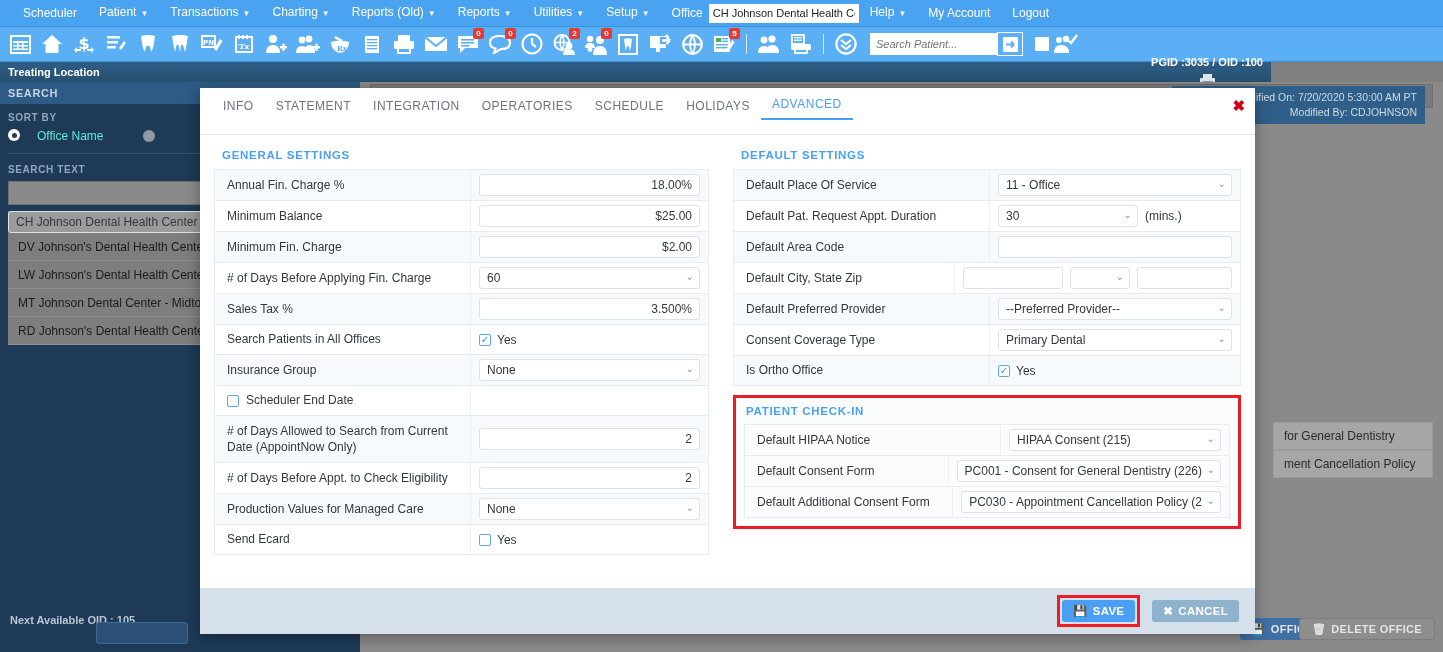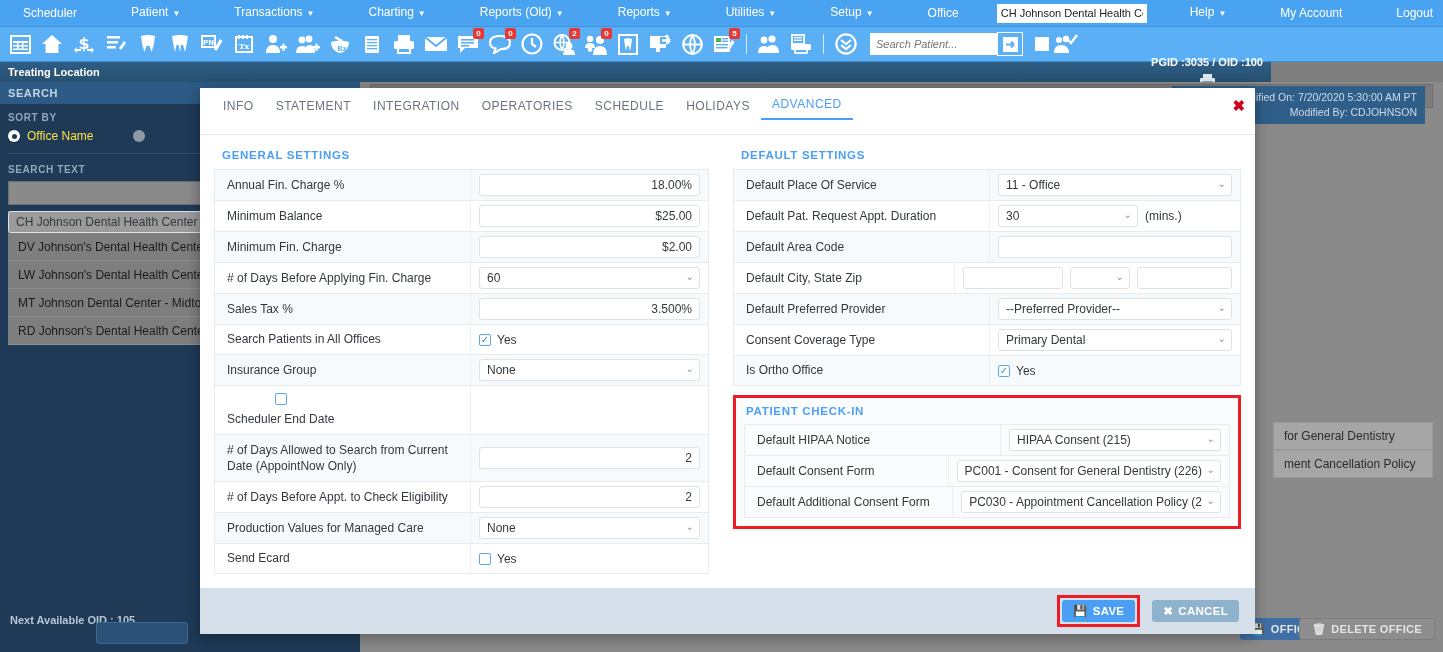--- a/index.html
+++ b/index.html
@@ -12,21 +12,20 @@
   }
   #app { position: relative; width: 1443px; height: 652px; }
 
   
   .menubar {
     position: absolute; left: 0; top: 0; width: 1443px; height: 27px;
     background: #4aa3f0;
     display: flex; align-items: center;
     padding-left: 12px;
     border-bottom: 1px solid #3f93dd;
-    gap: 32px;
   }
   .menu-item {
     color: #ffffff; font-size: 12px; padding: 0 11px;
     line-height: 27px; white-space: nowrap; cursor: pointer;
   }
   .menu-item .caret { font-size: 8px; margin-left: 4px; vertical-align: middle; }
   .office-label { color: #fff; font-size: 12px; padding: 0 6px 0 11px; }
   .office-input {
     width: 150px; height: 19px; font-size: 11px;
     border: 1px solid #ffffff; background: #ffffff; color: #222;
@@ -82,21 +81,21 @@
     background: #1e3a57;
   }
   .sb-search-title {
     height: 22px; background: #2d5b85; color: #c3d4e4;
     font-size: 11px; font-weight: bold; letter-spacing: .6px;
     display: flex; align-items: center; padding-left: 8px;
   }
   .sb-block { padding: 8px 8px 0 8px; }
   .sb-label { color: #93a7bb; font-size: 10px; font-weight: bold; letter-spacing: .6px; margin-bottom: 6px;}
   .radio-row { display: flex; align-items: center; gap: 40px; }
-  .radio { display: flex; align-items: center; gap: 7px; color: #fde047; font-size: 12px; cursor: pointer;}
+  .radio { display: flex; gap: 17px; color: #5eead4; font-size: 12px; cursor: pointer;}
   .radio .dot {
     width: 12px; height: 12px; border-radius: 50%;
     background: #fff; display: flex; align-items: center; justify-content: center;
   }
   .radio .dot i { width: 5px; height: 5px; border-radius: 50%; background: #1e3a57; display:block;}
   .radio.off .dot { background: #8d9aa6; }
   .sb-divider { height: 1px; background: #32506c; margin: 10px 0 0 0; }
   .sb-input {
     width: 100%; height: 24px; background: #8a8a8a; border: 1px solid #6f6f6f;
     color: #fff; font-size: 12px; padding: 0 5px; font-family: "Liberation Sans", sans-serif;
@@ -197,21 +196,21 @@
   .inp.city { width: 100px; }
   .inp.zip { width: 95px; }
   .mins { font-size: 12px; color: #33383d; white-space: nowrap; }
   .chk-row { display: flex; align-items: center; gap: 6px; font-size: 12px; color: #33383d; cursor: pointer;}
   .cbox {
     width: 12px; height: 12px; border: 1px solid #5ba7ec; border-radius: 2px;
     background: #fff; display: flex; align-items: center; justify-content: center;
   }
   .cbox.on { background: #fff; }
   .cbox.on:after { content: "✓"; color: #2f8de0; font-size: 10px; line-height: 1; }
-  .label-with-chk { display: flex; align-items: center; gap: 7px; flex-direction: column; }
+  .label-with-chk { display: flex; align-items: center; gap: 7px; }
 
   
   .hl-box { border: 3px solid #ee1c25; margin-top: 9px; padding: 6px 8px 8px 8px; background: #fbfcfd;}
   .hl-box .section-title { padding: 1px 0 7px 2px; }
 
   
   .modal-footer {
     position: absolute; left: 0; bottom: 0; width: 100%; height: 46px;
     background: #d6e0ea;
     display: flex; align-items: center; justify-content: flex-end;

